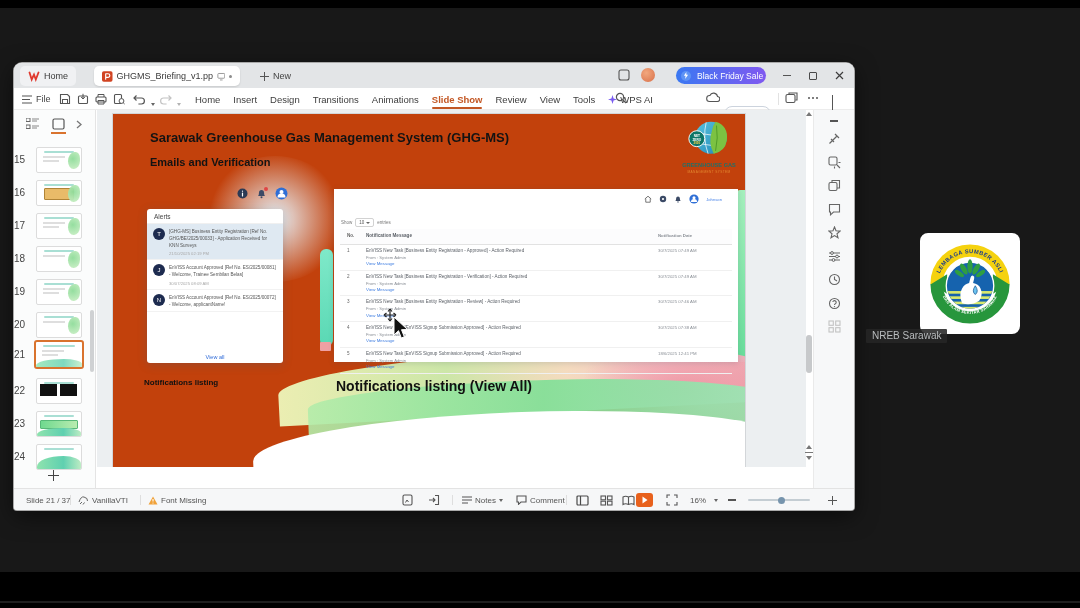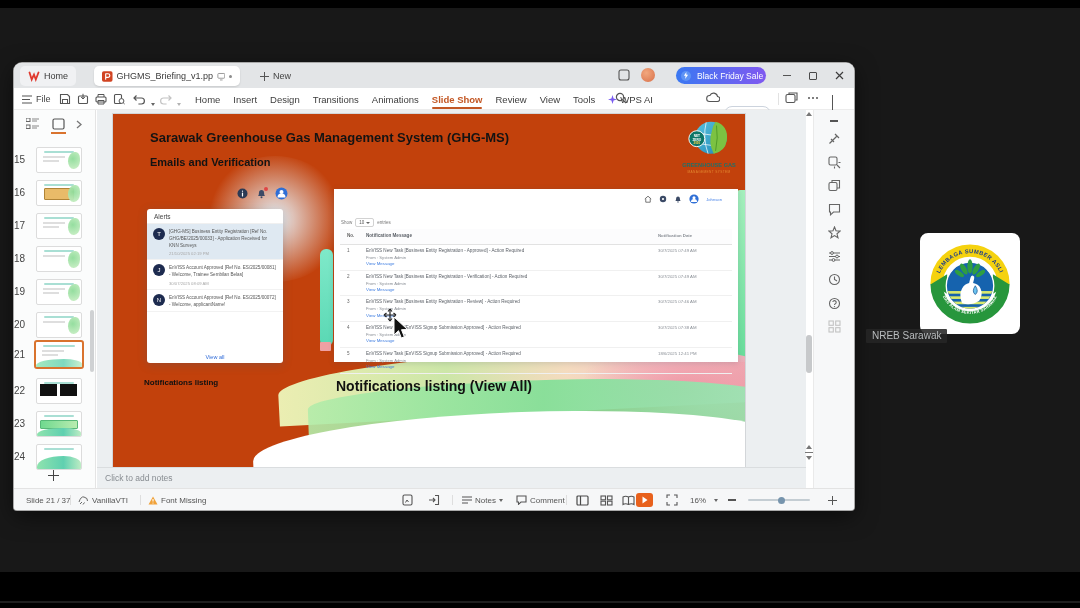--- a/index.html
+++ b/index.html
@@ -646,23 +646,20 @@
       <svg width="13" height="13" viewBox="0 0 13 13">
           <g fill="none" stroke="#c3c3c3" stroke-width="1.1">
             <rect x="1" y="1" width="4.3" height="4.3"></rect>
             <rect x="7.7" y="1" width="4.3" height="4.3"></rect>
             <rect x="1" y="7.7" width="4.3" height="4.3"></rect>
             <rect x="7.7" y="7.7" width="4.3" height="4.3"></rect>
           </g>
         </svg>
     </div>
 
-    <div class="notesbar">
-      <span>Click to add notes</span>
-    </div>
 
     <div class="statusbar">
       <div class="sb" style="left:12px">Slide 21 / 37</div>
       <div class="sb-div" style="left:56px"></div>
       <div class="sb" style="left:64px">
         <svg width="11" height="10" viewBox="0 0 11 10">
             <path d="M1 7 Q3 1 6 2 Q10 3 9.5 6 M2 9 l2-2 M5 9.5 l1.5-2" stroke="#666" fill="none" stroke-width="1"></path>
           </svg>
         <span>VanillaVTI</span>
       </div>

